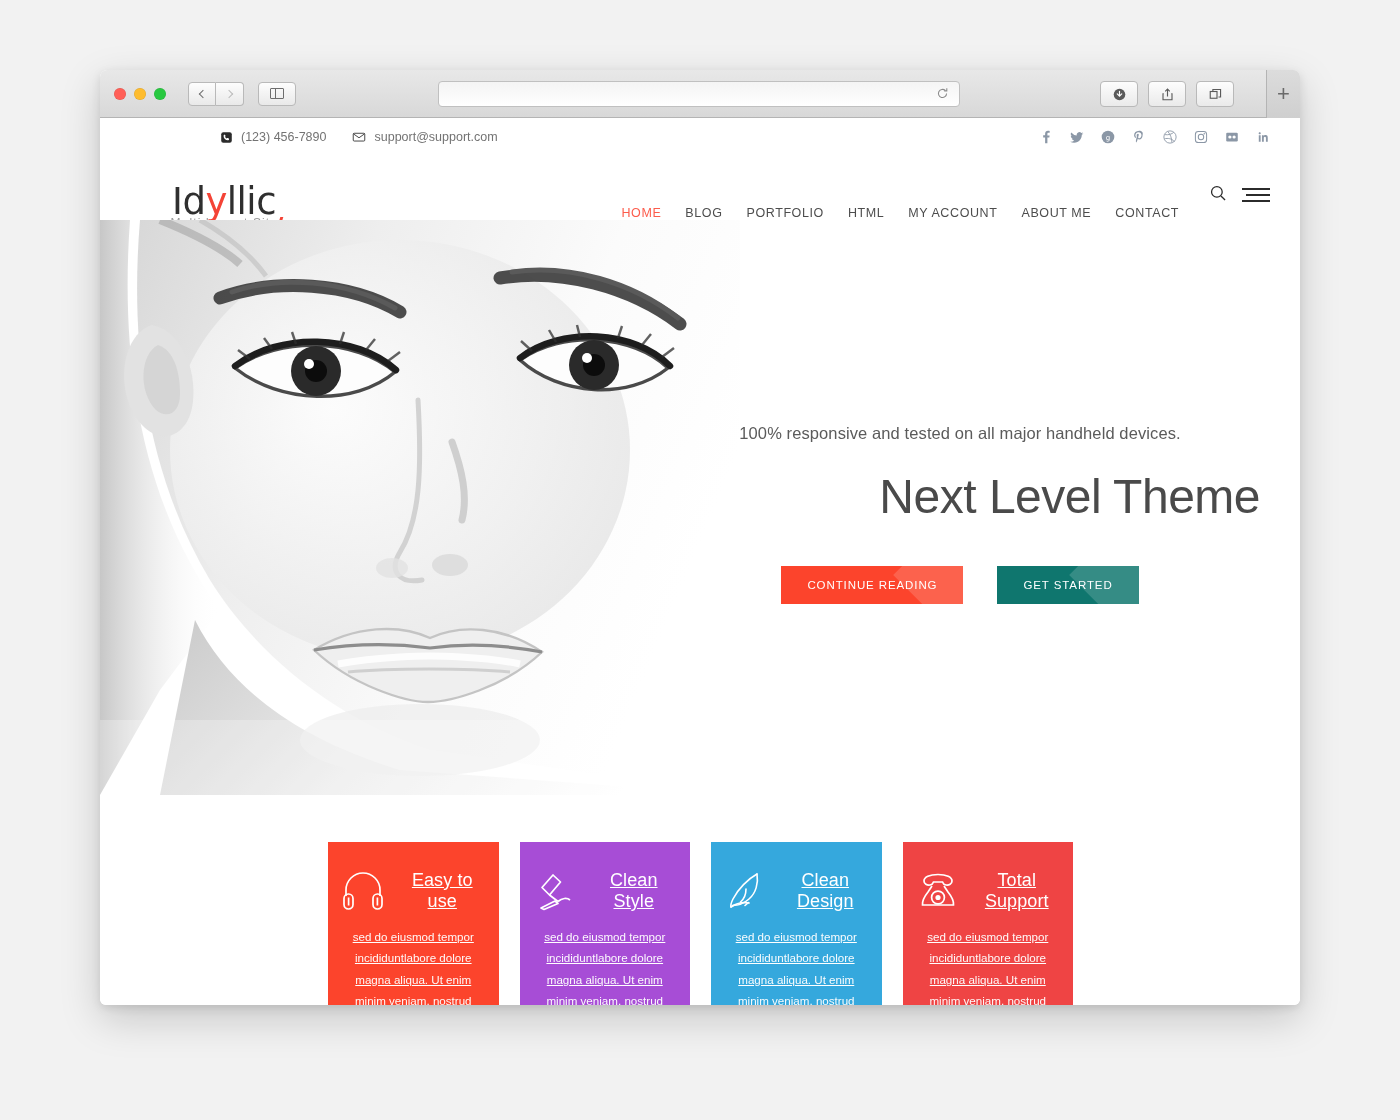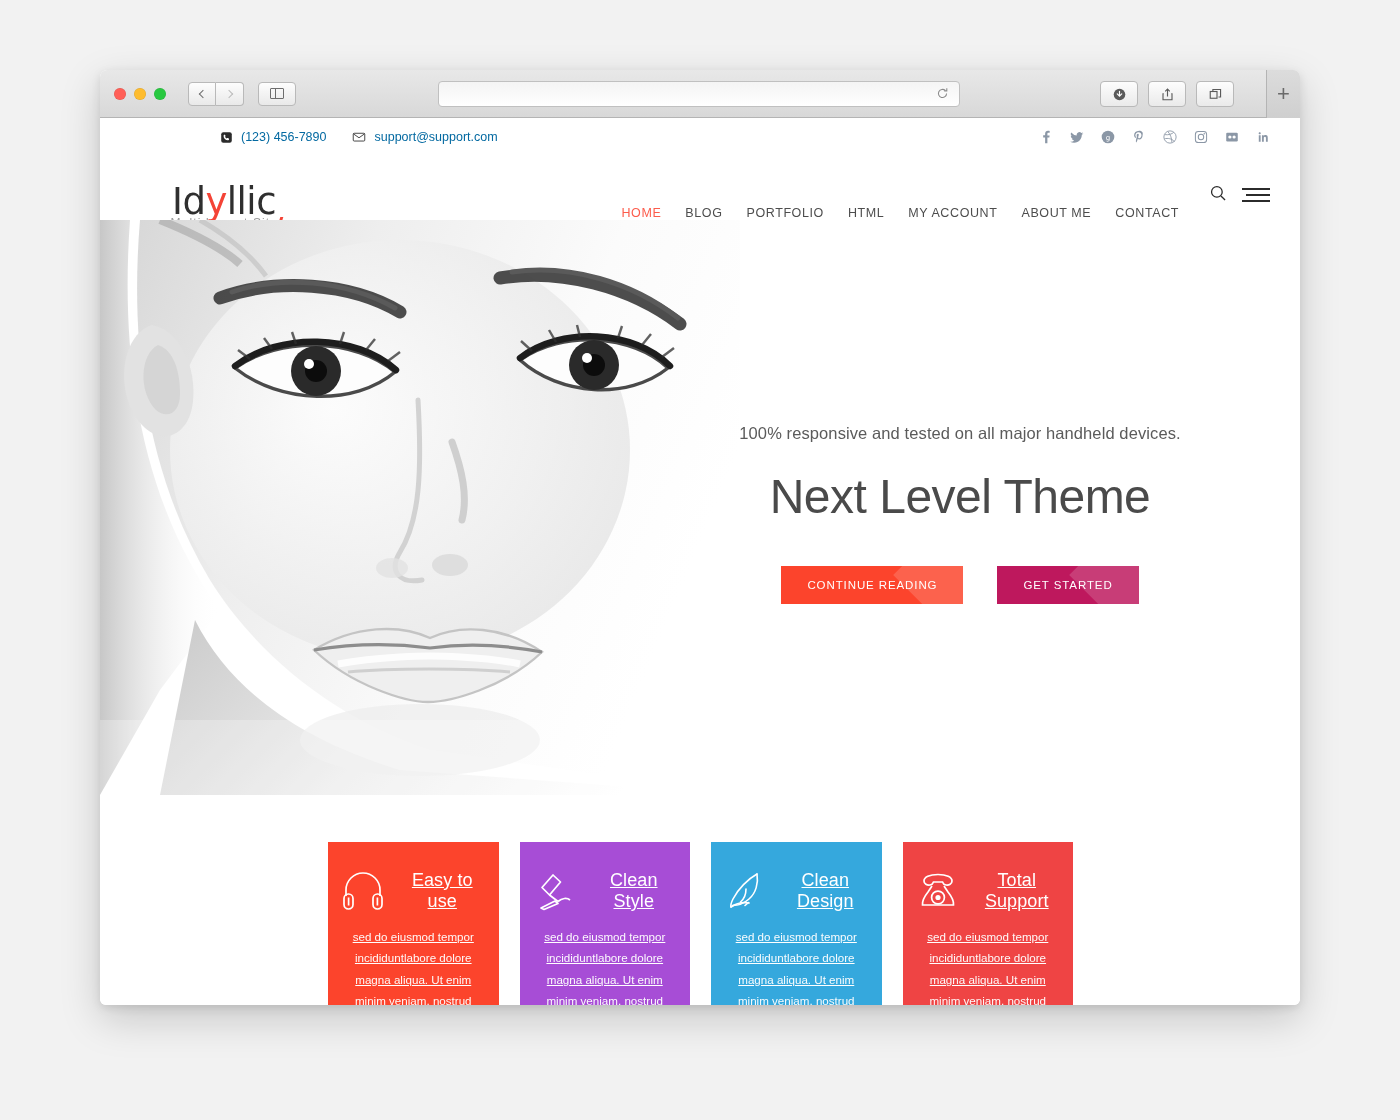--- a/index.html
+++ b/index.html
@@ -90,21 +90,21 @@
   }
 
   
   .page { position: relative; width: 1200px; height: 887px; background: #fff; }
 
   .topbar {
     height: 38px; display: flex; align-items: center;
     padding: 0 30px 0 120px; font-size: 12.5px; color: #555;
   }
   .contact-group { display: flex; align-items: center; gap: 26px; }
-  .contact-item { display: flex; align-items: center; gap: 8px; color: #0369a1; font-size: 12.5px; }
+  .contact-item { display: flex; align-items: center; gap: 8px; color: #737373; font-size: 12.5px; }
   .contact-item svg { display: block; }
 
   .socials { margin-left: auto; display: flex; align-items: center; gap: 17px; }
   .soc { color: #8b97a6; display: flex; align-items: center; justify-content: center; width: 14px; height: 14px; }
   .soc svg { display:block; }
 
   .header {
     height: 64px; display: flex; align-items: flex-end;
     padding: 0 30px 0 72px;
   }
@@ -142,36 +142,36 @@
   .hero-photo {
     position: absolute; left: 0; top: 0; width: 640px; height: 575px;
     overflow: hidden;
   }
   .hero-photo svg { position: absolute; left: 0; top: 0; }
 
   .hero-copy {
     position: absolute; left: 560px; top: 204px; width: 600px; text-align: center;
   }
   .hero-sub { font-size: 16.5px; color: #5b5b5b; letter-spacing: 0.1px; }
-  .hero-title { font-size: 48px; color: #4a4a4a; font-weight: 400; margin-top: 26px; letter-spacing: -0.5px; }
+  .hero-title { font-size: 48px; color: #4a4a4a; font-weight: 400; margin-top: 26px; letter-spacing: -0.5px; text-align: right; }
   .hero-btns { margin-top: 42px; display: flex; justify-content: center; gap: 34px; }
   .cta {
     position: relative; overflow: hidden;
     height: 38px; padding: 0 26px;
     display: flex; align-items: center; justify-content: center;
     color: #fff; font-size: 11.5px; letter-spacing: 0.9px; text-transform: uppercase;
     cursor: pointer;
   }
   .cta .fold {
     position: absolute; right: -34px; top: -34px; width: 86px; height: 86px;
     transform: rotate(45deg);
     background: rgba(255,255,255,0.16);
   }
   .cta-red  { background: #fc442c; }
-  .cta-blue { background: #be185d; justify-content: center; }
+  .cta-blue { background: #0f766e; justify-content: center; }
 
   
   .features {
     display: flex; gap: 21px; padding: 47px 227px 0 228px;
   }
   .fcard {
     width: 223px; min-height: 170px; padding: 26px 12px 20px;
     color: #fff; text-align: center; text-decoration: underline;
   }
   .fcard-head { display: flex; align-items: center; justify-content: center; gap: 12px; }

